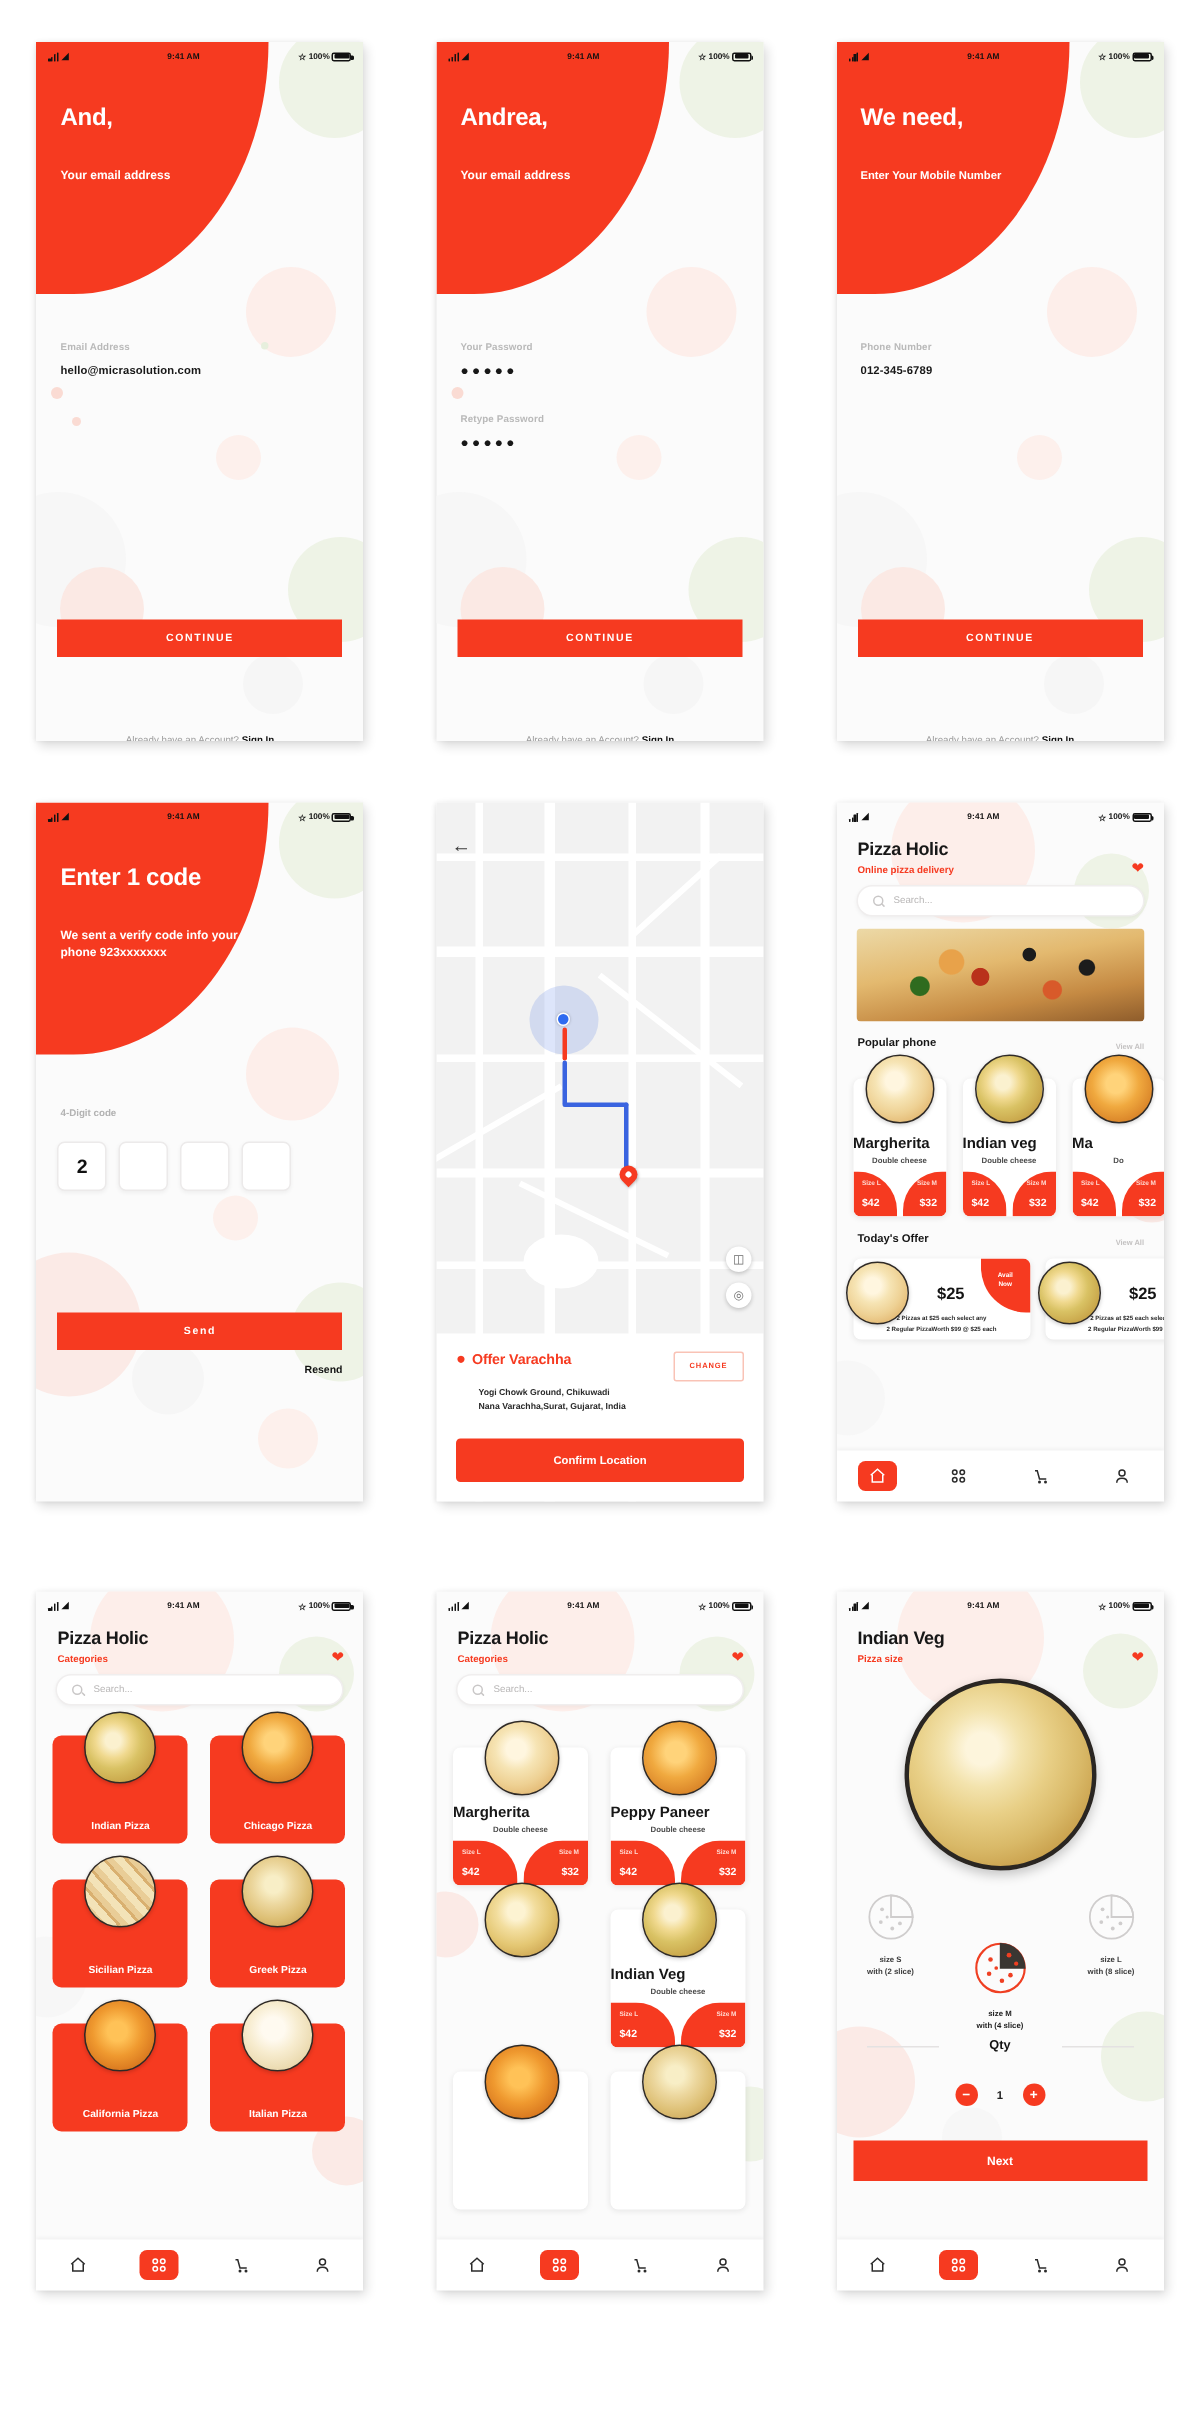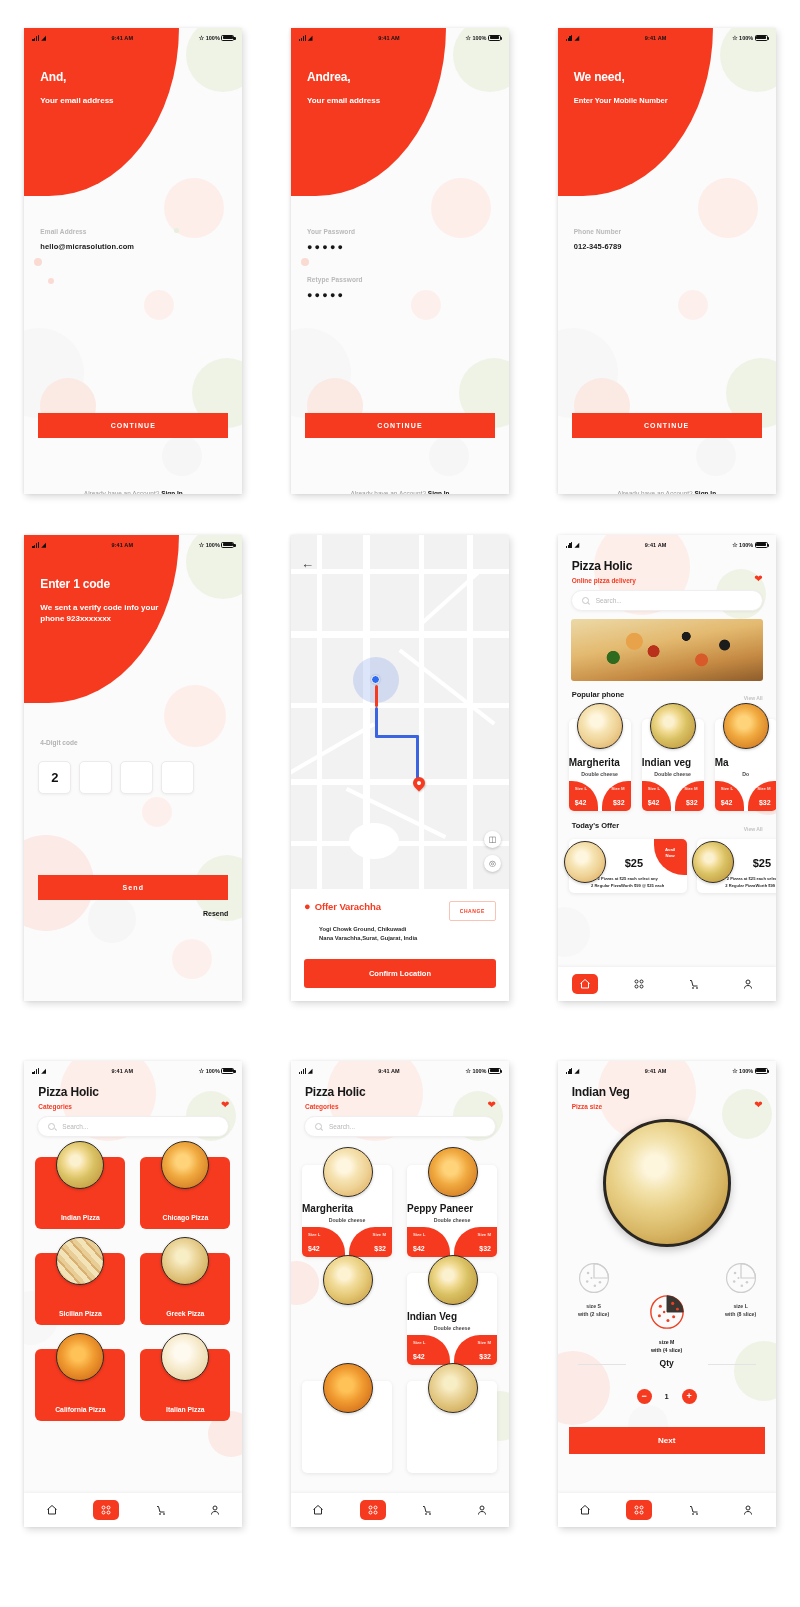--- a/index.html
+++ b/index.html
@@ -63,22 +63,22 @@
 
   
   .hero {
     position: absolute; top: 0; left: 0;
     width: 155px; height: 168px;
     background: #f63a20;
     border-bottom-right-radius: 130px 168px;
     z-index: 4;
   }
   .hero-txt { position: absolute; z-index: 5; left: 16px; top: 42px; color: #fff; }
-  .hero-title { font-size: 12px; font-weight: bold; letter-spacing: -.2px; }
-  .hero-sub { font-size: 8px; font-weight: bold; margin-top: 11px; line-height: 11px; }
+  .hero-title { font-size: 16px; font-weight: bold; letter-spacing: -.2px; }
+  .hero-sub { font-size: 8px; font-weight: bold; margin-top: 23px; line-height: 11px; }
   .hero-sub.small { font-size: 7.5px; }
 
   
   .form { position: absolute; z-index: 5; left: 16px; right: 16px; top: 200px; }
   .fl { font-size: 6.5px; color: #b9b9b9; font-weight: bold; margin-bottom: 7px; letter-spacing: .1px; }
   .fv { font-size: 7.5px; color: #171717; font-weight: bold; letter-spacing: .1px; }
   .fv.dots { letter-spacing: 2.2px; font-size: 9px; }
   .fgroup { margin-bottom: 24px; }
 
   .btn-primary {

